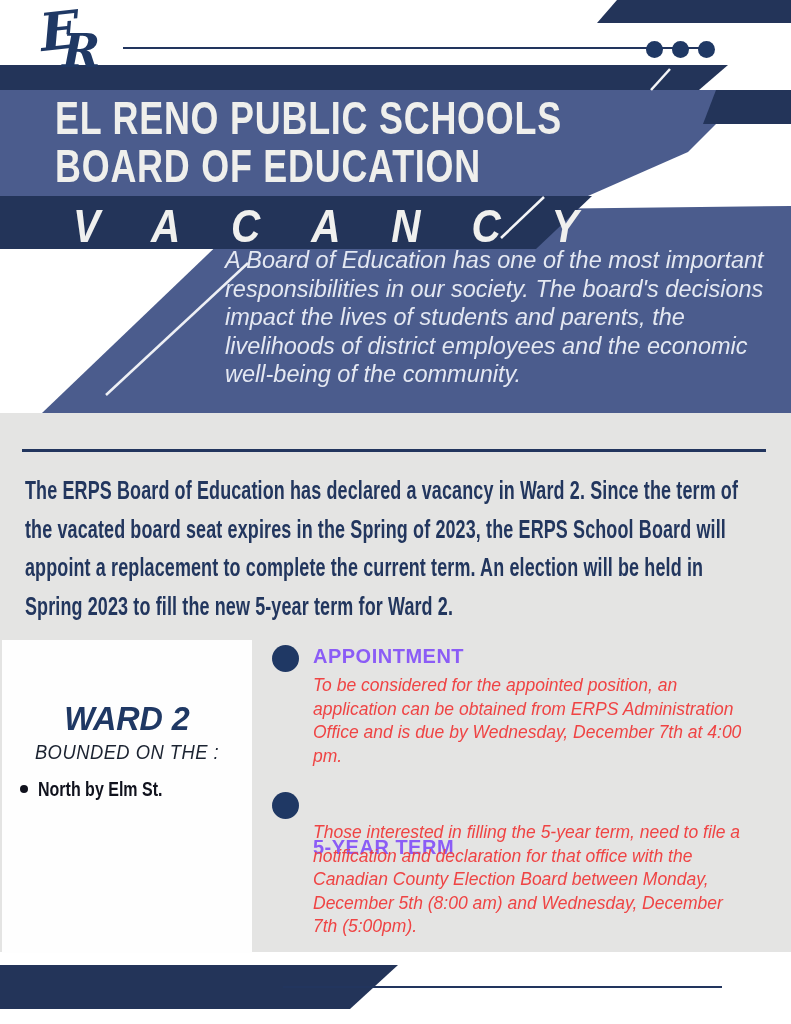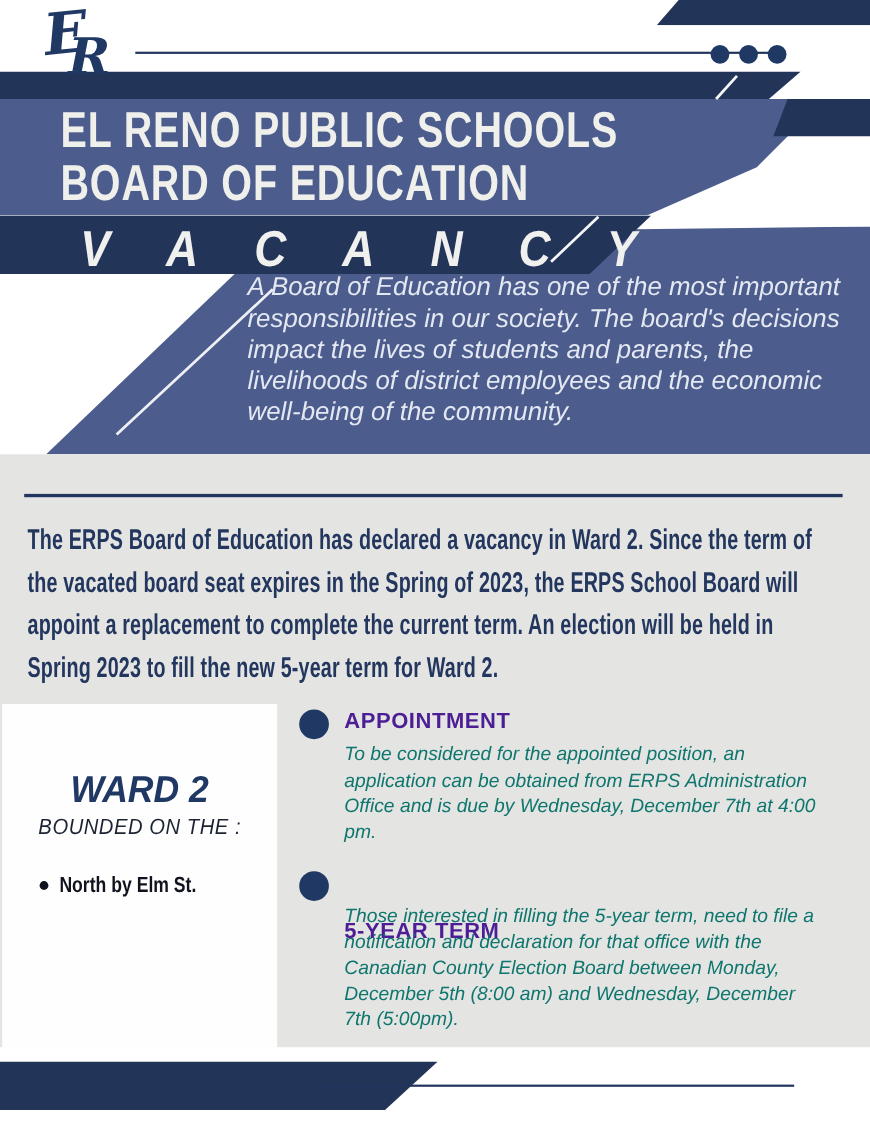--- a/index.html
+++ b/index.html
@@ -46,30 +46,30 @@
   .graysec{left:0;top:413px;width:791px;height:539px;background:#e4e4e3;}
   .announce{left:25px;top:471px;width:1056px;transform:scale(.69,1);transform-origin:0 0;
             color:#22365e;font-weight:bold;font-size:26px;line-height:38.5px;letter-spacing:.2px;}
 
   
   .panel{left:2px;top:640px;width:250px;height:313px;background:#fefefe;}
   .ward-title{left:2px;top:699px;width:250px;text-align:center;color:#1f3864;
               font-size:34px;font-weight:bold;font-style:italic;letter-spacing:0;transform:scaleX(.95);transform-origin:50% 0;}
   .ward-sub{left:2px;top:741px;width:250px;text-align:center;color:#1b2331;
             font-size:20px;font-style:italic;letter-spacing:.5px;transform:scaleX(.92);transform-origin:50% 0;}
-  .blist{left:20px;top:779px;width:230px;list-style:none;margin:16px;padding:0;}
+  .blist{left:20px;top:779px;width:230px;list-style:none;margin:0;padding:0;}
   .blist li{display:flex;align-items:flex-start;margin-bottom:14px;}
   .blist .bdot{width:8px;height:8px;border-radius:50%;background:#10121d;margin:6px 10px 0 0;flex:none;}
   .blist .btxt{font-weight:bold;font-size:20px;line-height:21px;color:#10121d;white-space:nowrap;
                display:inline-block;transform:scaleX(.8);transform-origin:0 0;}
 
   
   .seccircle{width:27px;height:27px;border-radius:50%;background:#1f3864;left:272px;}
-  .sechead{left:313px;color:#4c1d95;font-size:20px;font-weight:bold;letter-spacing:.5px;}
-  .secbody{left:313px;width:436px;color:#0f766e;font-style:italic;font-size:17.5px;line-height:23.5px;}
+  .sechead{left:313px;color:#8b5cf6;font-size:20px;font-weight:bold;letter-spacing:.5px;}
+  .secbody{left:313px;width:436px;color:#ef4444;font-style:italic;font-size:17.5px;line-height:23.5px;}
 
   .slashsvg{position:absolute;inset:0;pointer-events:none;}
 </style>
 </head>
 <body>
 
 <div class="stage">
 
   <div class="abs graysec"></div>
 

